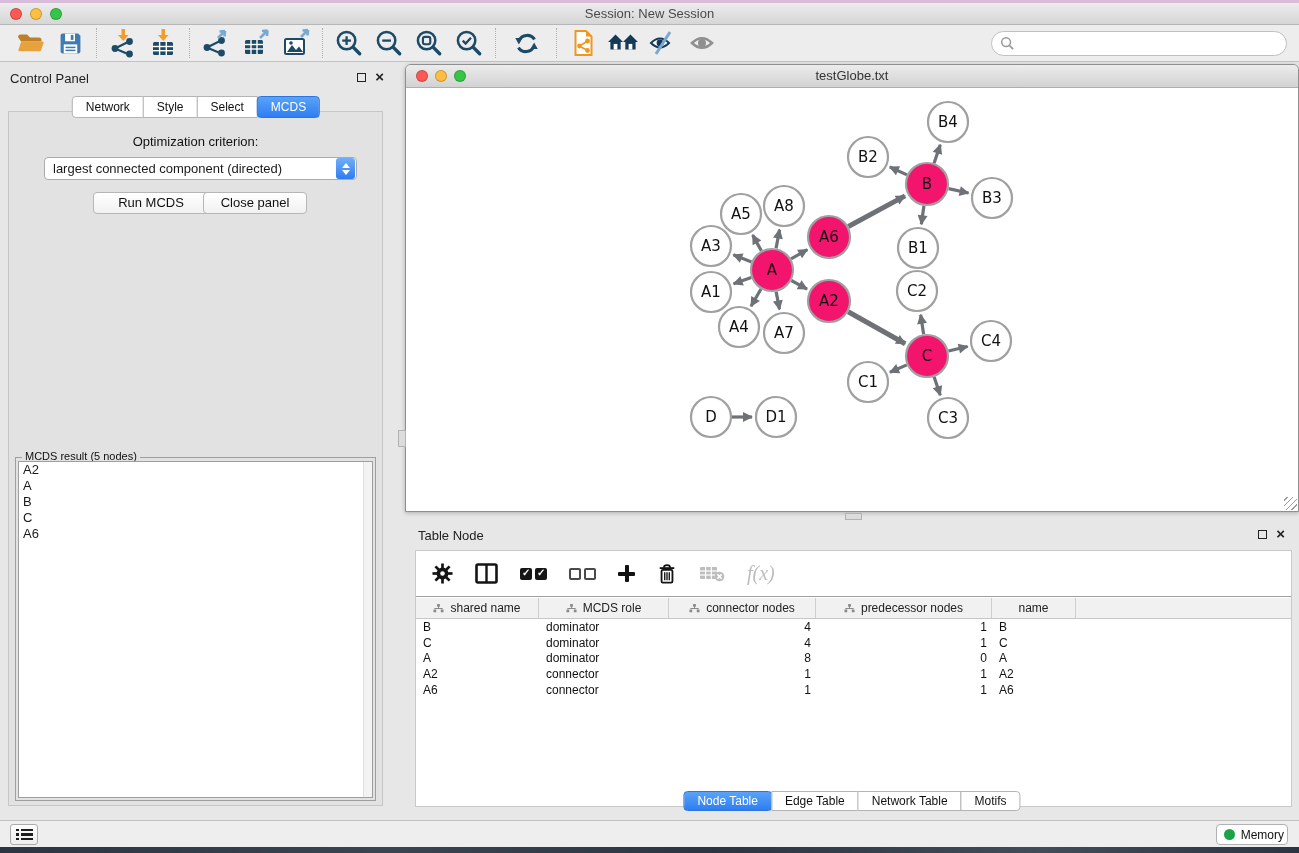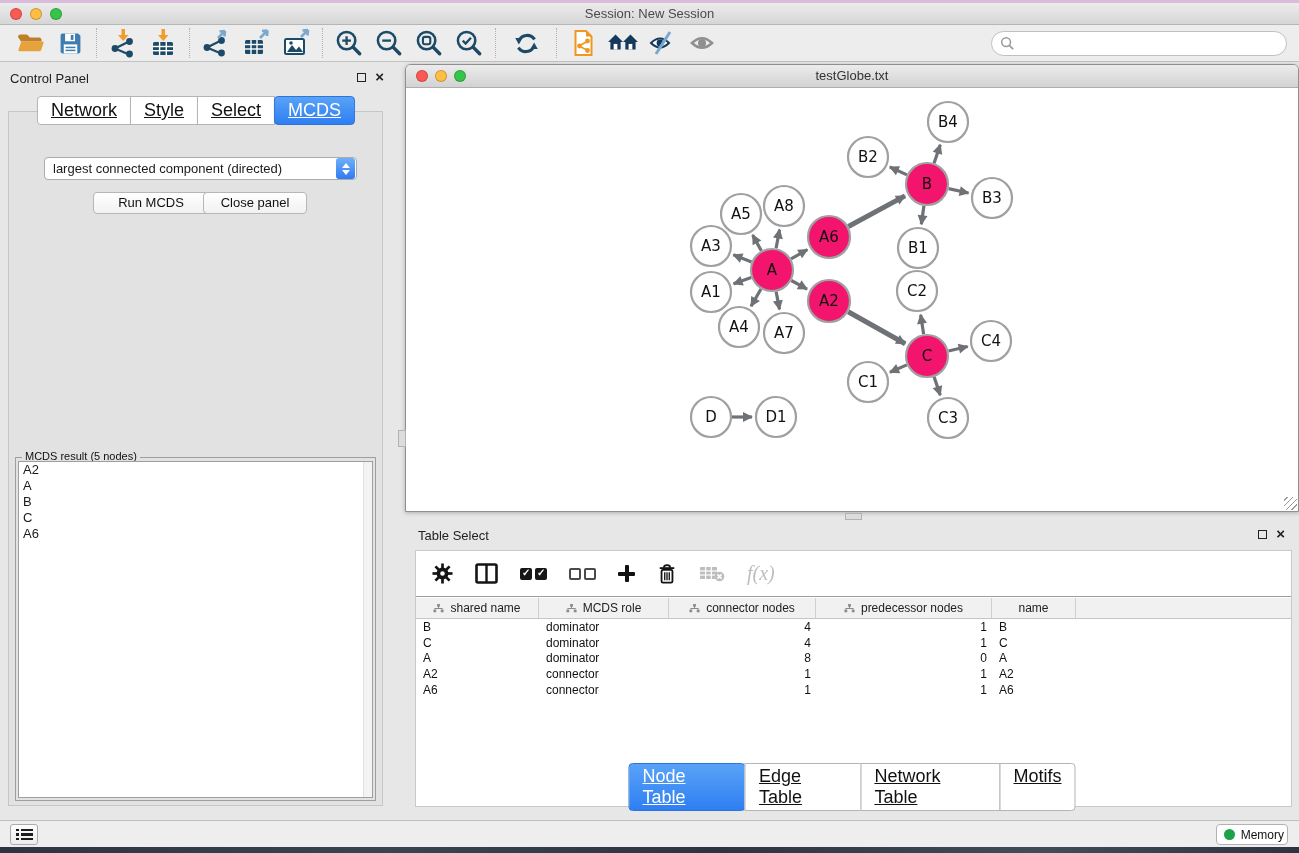--- a/index.html
+++ b/index.html
@@ -25,21 +25,21 @@
 
   
   .control-panel { position:absolute; left:0; top:63px; width:392px; height:757px; background:#e7e7e7; }
   .panel-head { position:relative; height:26px; }
   .panel-head .ptitle { position:absolute; left:10px; top:8px; font-size:13px; color:#222; }
   .wbtns { position:absolute; right:8px; top:9px; display:flex; gap:9px; align-items:center; }
   .float-ic { width:9px; height:9px; border:1.5px solid #222; }
   .close-ic { font-size:15px; font-weight:bold; line-height:10px; color:#222; }
 
   .cp-tabs { position:absolute; left:50%; transform:translateX(-50%); top:33px; display:flex; z-index:3; }
-  .seg { font-size:18px; padding:3px 13px; background:#fff; border:1px solid #b4b4b4; margin-left:-1px; color:#111;text-decoration:underline; }
+  .seg { font-size:12px; padding:3px 13px; background:#fff; border:1px solid #b4b4b4; margin-left:-1px; color:#111; }
   .seg:first-child { border-radius:4px 0 0 4px; margin-left:0; }
   .seg:last-child { border-radius:0 4px 4px 0; }
   .seg.active { background:linear-gradient(#59a3f7,#2e7ef2); color:#fff; border-color:#2e74dd; border-radius:4px; }
 
   .cp-content { position:absolute; left:8px; top:48px; width:375px; height:695px;
                 background:#e2e2e2; border:1px solid #c6c6c6; }
   .opt-label { text-align:center; margin-top:22px; font-size:13px; color:#111; }
   .dropdown { position:absolute; left:35px; top:45px; width:313px; height:23px; background:#fff;
               border:1px solid #ababab; border-radius:4px; display:flex; align-items:center; }
   .dropdown .dval { flex:1; font-size:13px; padding-left:8px; white-space:nowrap; overflow:hidden; }
@@ -301,20 +301,21 @@
       <span class="close-ic">×</span>
     </span>
   </div>
   <div class="cp-tabs">
     <span class="seg">Network</span>
     <span class="seg">Style</span>
     <span class="seg">Select</span>
     <span class="seg active">MCDS</span>
   </div>
   <div class="cp-content">
+    <div class="opt-label">Optimization criterion:</div>
     <div class="dropdown">
       <span class="dval">largest connected component (directed)</span>
       <span class="stepper">
         <span class="tri-up"></span>
           <span class="tri-dn"></span>
       </span>
     </div>
     <div class="btn btn-run">Run MCDS</div>
     <div class="btn btn-close">Close panel</div>
     <div class="result-box">
@@ -410,21 +411,21 @@
         <text x="370" y="334" text-anchor="middle" font-size="15" font-family="&quot;DejaVu Sans&quot;,sans-serif" fill="#111111">D1</text>
       </svg>
   </div>
   <div class="resize-grip"></div>
 </div>
 <div class="split-nub-v"></div>
 <div class="split-nub-h"></div>
 
 <div class="table-panel">
   <div class="panel-head">
-    <span class="ptitle" style="left:13px;">Table Select</span>
+    <span class="ptitle" style="left:13px;">Table Node</span>
     <span class="wbtns" style="right:14px;">
       <span class="float-ic"></span>
       <span class="close-ic">×</span>
     </span>
   </div>
   <div class="table-card">
     <div class="tp-toolbar">
       <span class="tpi">
         <svg width="21" height="21" viewBox="0 0 22 22">
           <g fill="#141414">

